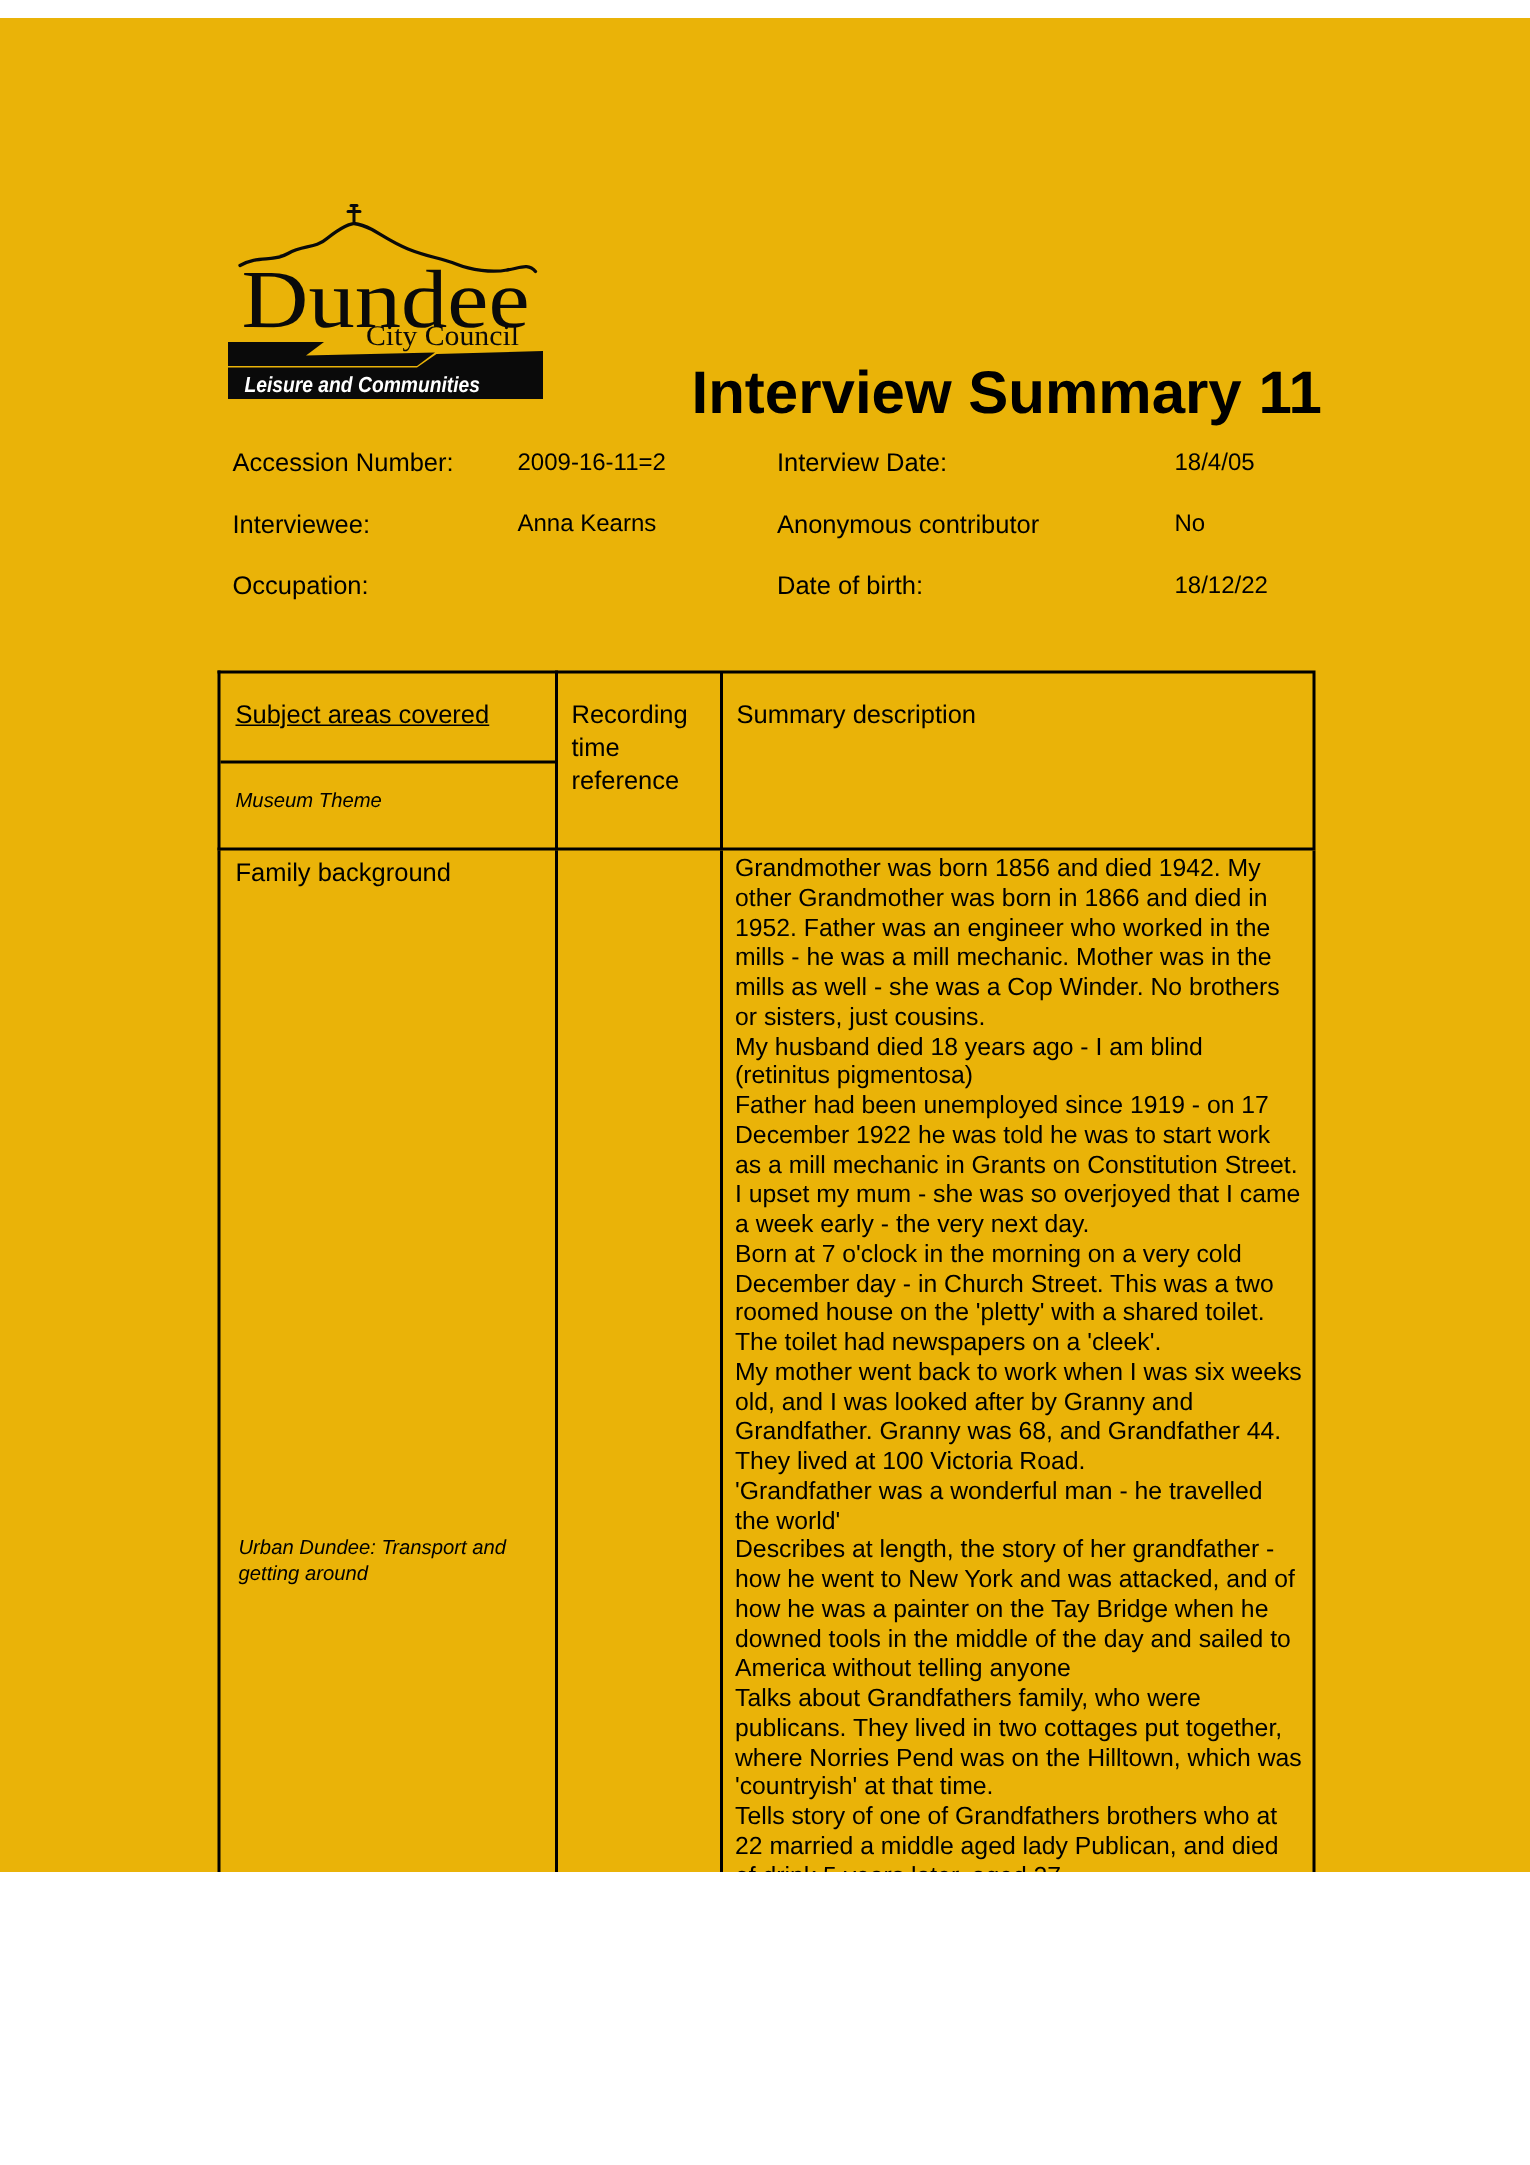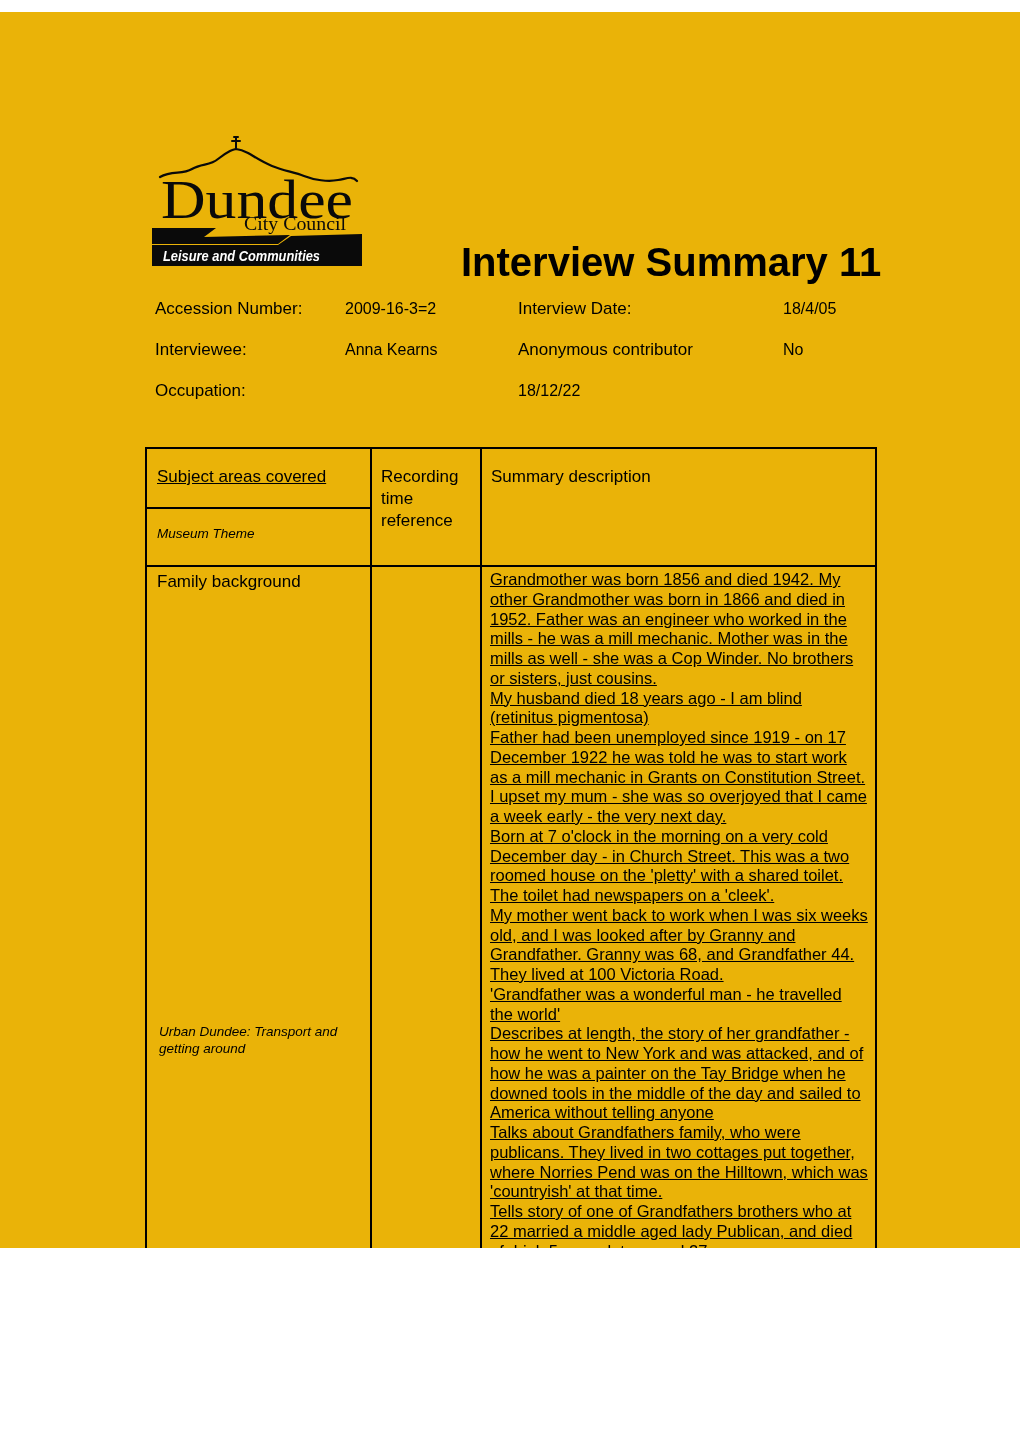--- a/index.html
+++ b/index.html
@@ -55,21 +55,21 @@
   .hc1-top { height:60px; border-bottom:2px solid #000; padding:17px 8px 0 10px; line-height:21px;text-decoration:underline; }
   .hc1-bottom { padding:17px 8px 0 10px; font-style:italic; font-size:13.5px; }
   .hc-pad { padding:17px 6px 0 9px; line-height:22px; }
 
   .body-c1 { padding:4px 22px 0 10px; }
   .subject-title { font-size:17px; line-height:21px; }
   .subject-sub { font-style:italic; font-size:13.5px; line-height:16.5px; margin-top:1px; }
   .subject-sub2 { position:absolute; top:457px; left:12px; right:12px; font-style:italic; font-size:13.5px; line-height:16.5px; }
 
   .body-c3 { padding:3px 7px 0 8px; font-size:16.5px; line-height:19.75px; }
-  .body-c3 p { margin:0;text-decoration:underline; }
+  .body-c3 p { margin:0; }
 </style>
 </head>
 <body>
 
 <div class="page">
 
   <div class="logo">
     <svg viewBox="0 0 210 142" xmlns="http://www.w3.org/2000/svg">
 
       <g>
@@ -87,31 +87,32 @@
         <path d="M0,120 L126,120 L139,111 L210,109 L210,141 L0,141 Z" fill="#0a0a0a"></path>
       </g>
       <text class="banner-text" x="11" y="136" font-size="14.5" textLength="157" lengthAdjust="spacingAndGlyphs">Leisure and Communities</text>
     </svg>
   </div>
 
   <div class="title">Interview Summary 11</div>
 
   <div class="fields">
     <div>Accession Number:</div>
-    <div class="fval">2009-16-3=2</div>
+    <div class="fval">2009-16-11=2</div>
     <div>Interview Date:</div>
     <div class="fval">18/4/05</div>
 
     <div>Interviewee:</div>
     <div class="fval">Anna Kearns</div>
     <div>Anonymous contributor</div>
     <div class="fval">No</div>
 
     <div>Occupation:</div>
     <div class="fval"></div>
+    <div>Date of birth:</div>
     <div class="fval">18/12/22</div>
   </div>
 
   <div class="dtable">
     <div class="trow thead">
       <div class="cell">
         <div class="hc1-top">Subject areas covered</div>
         <div class="hc1-bottom">Museum Theme</div>
       </div>
       <div class="cell hc-pad">Recording time reference</div>

